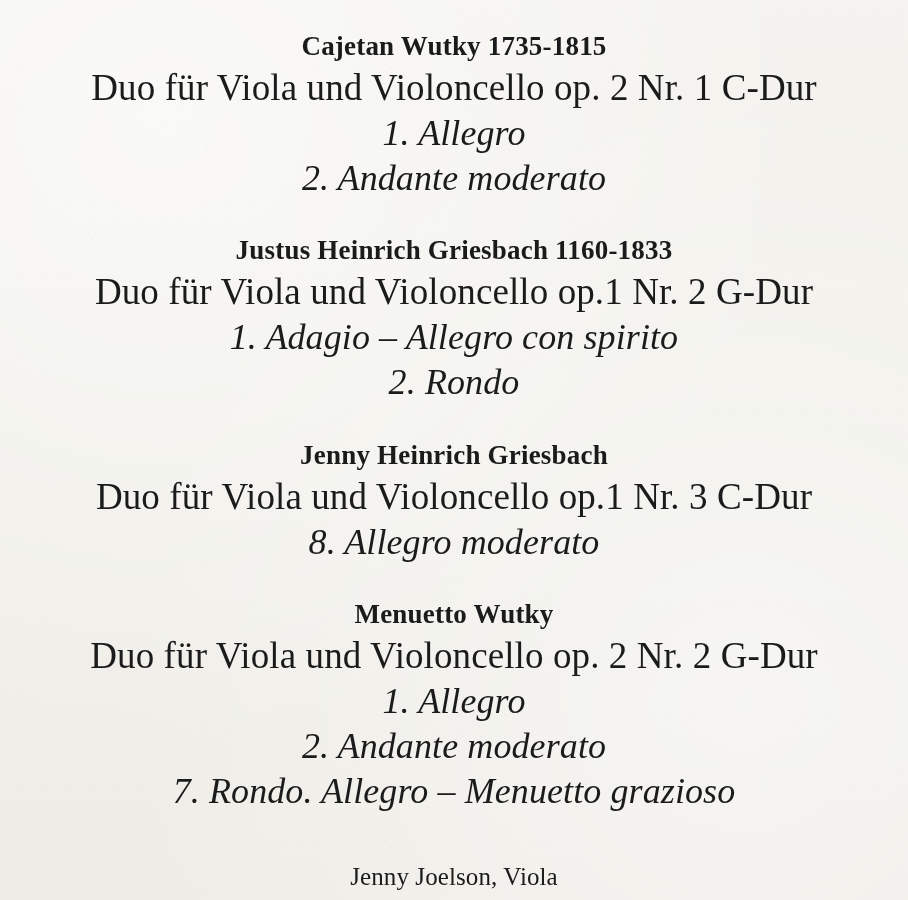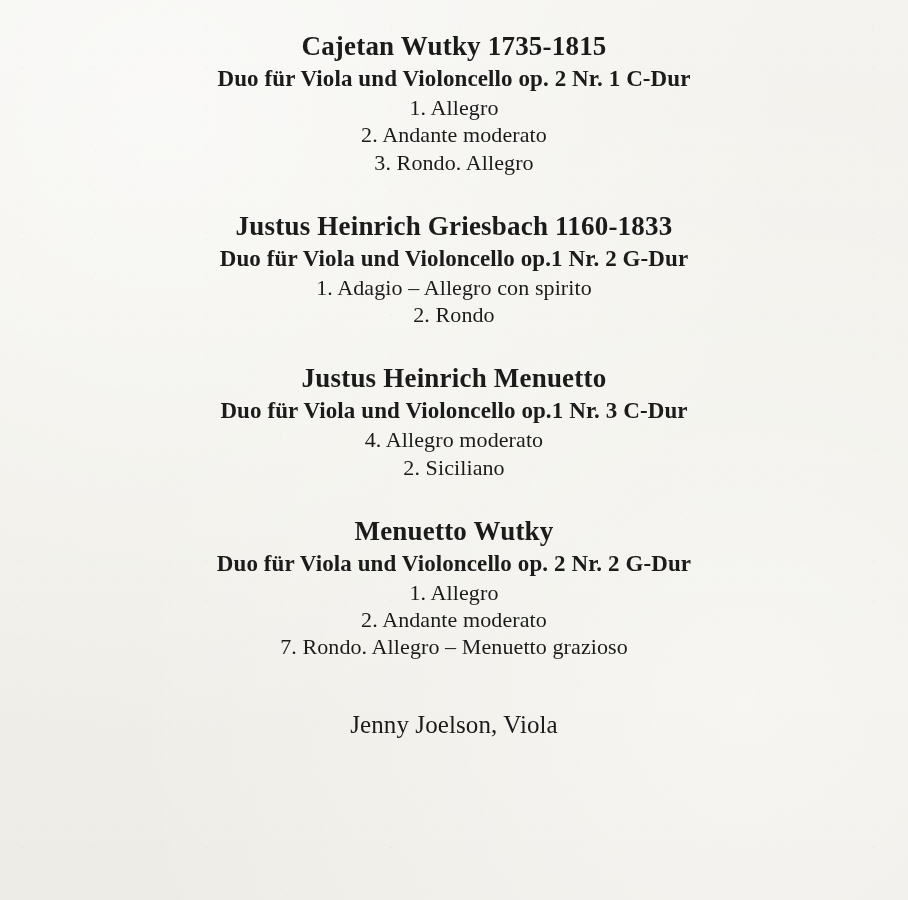--- a/index.html
+++ b/index.html
@@ -44,30 +44,30 @@
     margin-bottom: 0;
   }
   .composer {
     font-weight: bold;
     font-size: 27px;
     line-height: 1.22;
     letter-spacing: 0.2px;
     margin-bottom: 2px;
   }
   .title {
-    font-size: 23px;
+    font-size: 37px;
     line-height: 1.22;
     letter-spacing: 0.1px;
     margin-bottom: 1px;
-    font-weight: bold;
   }
   .mvt {
-    font-size: 22px;
+    font-size: 36px;
     line-height: 1.24;
     letter-spacing: 0.1px;
+    font-style: italic;
   }
   .performers {
     margin-top: 48px;
   }
   .performer {
     font-size: 25px;
     line-height: 1.26;
     letter-spacing: 0.1px;
   }
   .spacer-top { height: 8px; }
@@ -78,35 +78,33 @@
 <div class="page">
   <div class="grain"></div>
 
   <div class="spacer-top"></div>
 
   <div class="work">
     <div class="composer">Cajetan Wutky 1735-1815</div>
     <div class="title">Duo für Viola und Violoncello op. 2 Nr. 1 C-Dur</div>
     <div class="mvt">1. Allegro</div>
     <div class="mvt">2. Andante moderato</div>
-    <div class="mvt">3. Rondo. Allegro</div>
   </div>
 
   <div class="work">
     <div class="composer">Justus Heinrich Griesbach 1160-1833</div>
     <div class="title">Duo für Viola und Violoncello op.1 Nr. 2 G-Dur</div>
     <div class="mvt">1. Adagio – Allegro con spirito</div>
     <div class="mvt">2. Rondo</div>
   </div>
 
   <div class="work">
-    <div class="composer">Justus Heinrich Menuetto</div>
+    <div class="composer">Jenny Heinrich Griesbach</div>
     <div class="title">Duo für Viola und Violoncello op.1 Nr. 3 C-Dur</div>
-    <div class="mvt">4. Allegro moderato</div>
-    <div class="mvt">2. Siciliano</div>
+    <div class="mvt">8. Allegro moderato</div>
   </div>
 
   <div class="work">
     <div class="composer">Menuetto Wutky</div>
     <div class="title">Duo für Viola und Violoncello op. 2 Nr. 2 G-Dur</div>
     <div class="mvt">1. Allegro</div>
     <div class="mvt">2. Andante moderato</div>
     <div class="mvt">7. Rondo. Allegro – Menuetto grazioso</div>
   </div>
 

